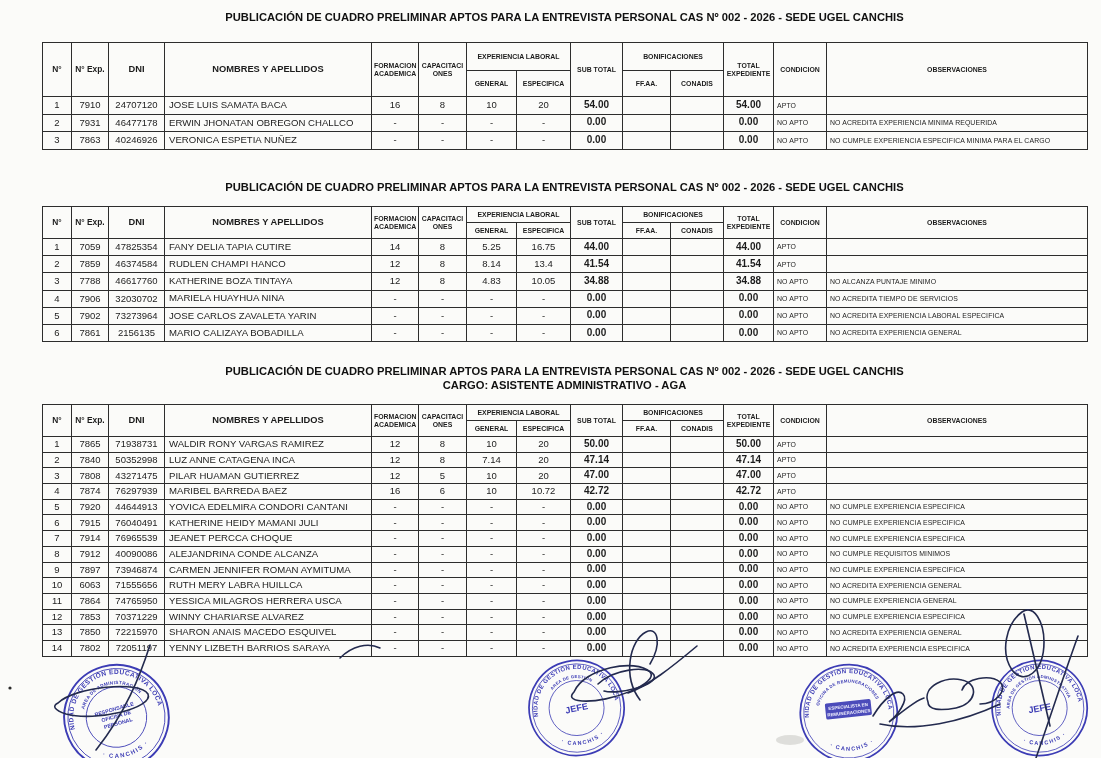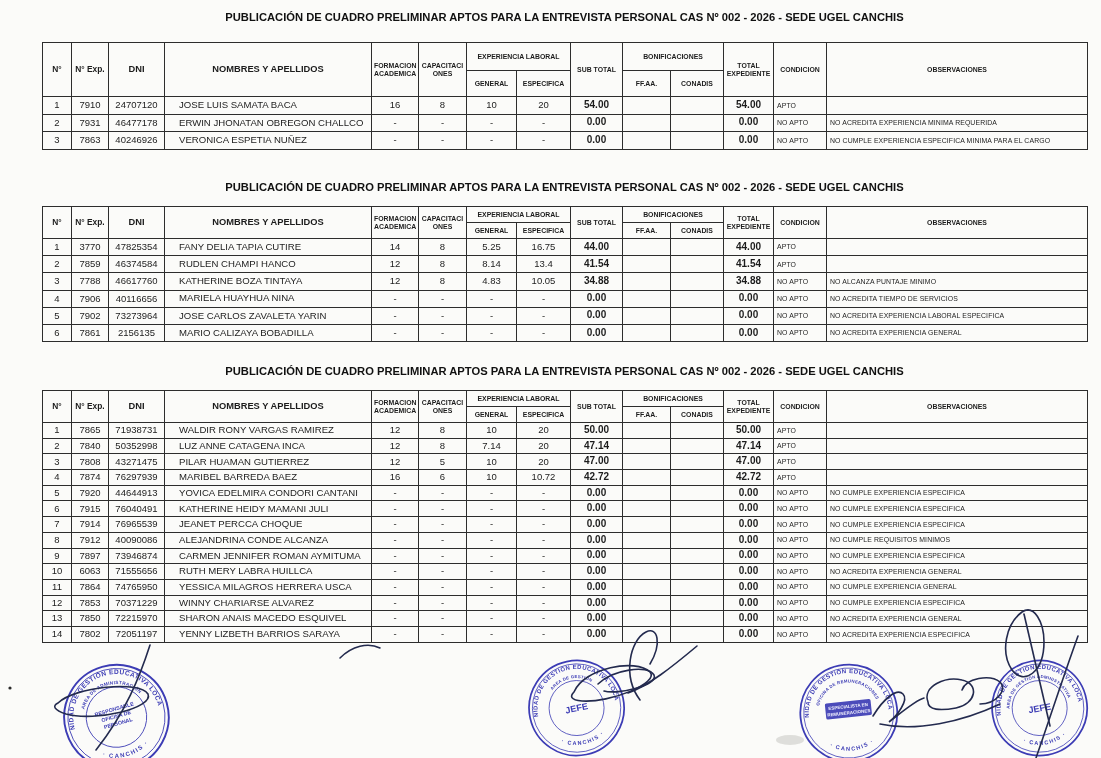--- a/index.html
+++ b/index.html
@@ -11,21 +11,21 @@
   .b1 .title{margin-bottom:18px;} .b2 .title{margin-bottom:12px;} .b3 .title{margin-bottom:12px;}
 
   table{border-collapse:collapse;width:100%;table-layout:fixed;}
   th,td{border:1px solid #2d2d2d;padding:0 2px;overflow:hidden;white-space:nowrap;line-height:1.08;}
   thead th{font-weight:bold;text-align:center;vertical-align:middle;}
   .h-lg{font-size:9.3px;}
   .h-md{font-size:8.4px;white-space:normal;}
   .h-sm{font-size:6.9px;white-space:normal;}
   .cap-break{word-break:break-all;}
   tbody td{font-size:9.5px;text-align:center;vertical-align:middle;}
-  td.c-name{text-align:left;padding-left:14px;font-size:9.6px;}
+  td.c-name{text-align:left;padding-left:4px;font-size:9.6px;}
   td.c-sub,td.c-total{font-weight:bold;font-size:10px;}
   td.c-cond,td.c-obs{text-align:left;font-size:6.9px;padding-left:3px;letter-spacing:0.1px;}
   .t1 thead tr.hr1 th{height:27px;} .t1 thead tr.hr2 th{height:25px;}
   .t2 thead tr.hr1 th,.t3 thead tr.hr1 th{height:15px;}
   .t2 thead tr.hr2 th,.t3 thead tr.hr2 th{height:15px;}
   .t1 tbody td{height:16.5px;} .t2 tbody td{height:16.2px;} .t3 tbody td{height:14.7px;}
 
   .stamp{position:absolute;opacity:0.93;}
   .stamp svg{font-family:"Liberation Sans",sans-serif;overflow:visible;}
   .st-ring{fill:none;stroke:#2e2eb0;stroke-width:2.1;}
@@ -177,21 +177,21 @@
         <tr class="hr2">
           <th class="h-sm">GENERAL</th>
           <th class="h-sm">ESPECIFICA</th>
           <th class="h-sm">FF.AA.</th>
           <th class="h-sm">CONADIS</th>
         </tr>
       </thead>
       <tbody>
           <tr>
             <td class="c-n">1</td>
-            <td class="c-exp">3770</td>
+            <td class="c-exp">7059</td>
             <td class="c-dni">47825354</td>
             <td class="c-name">FANY DELIA TAPIA CUTIRE</td>
             <td class="c-num">14</td>
             <td class="c-num">8</td>
             <td class="c-num">5.25</td>
             <td class="c-num">16.75</td>
             <td class="c-sub">44.00</td>
             <td class="c-bon"></td>
             <td class="c-bon"></td>
             <td class="c-total">44.00</td>
@@ -226,21 +226,21 @@
             <td class="c-sub">34.88</td>
             <td class="c-bon"></td>
             <td class="c-bon"></td>
             <td class="c-total">34.88</td>
             <td class="c-cond">NO APTO</td>
             <td class="c-obs">NO ALCANZA PUNTAJE MINIMO</td>
           </tr>
           <tr>
             <td class="c-n">4</td>
             <td class="c-exp">7906</td>
-            <td class="c-dni">40116656</td>
+            <td class="c-dni">32030702</td>
             <td class="c-name">MARIELA HUAYHUA NINA</td>
             <td class="c-num">-</td>
             <td class="c-num">-</td>
             <td class="c-num">-</td>
             <td class="c-num">-</td>
             <td class="c-sub">0.00</td>
             <td class="c-bon"></td>
             <td class="c-bon"></td>
             <td class="c-total">0.00</td>
             <td class="c-cond">NO APTO</td>
@@ -278,20 +278,21 @@
             <td class="c-cond">NO APTO</td>
             <td class="c-obs">NO ACREDITA EXPERIENCIA GENERAL</td>
           </tr>
         </tbody>
     </table>
   </section>
 
   <section class="block b3">
     <div class="title">
       <div>PUBLICACIÓN DE CUADRO PRELIMINAR APTOS PARA LA ENTREVISTA PERSONAL CAS Nº 002 - 2026 - SEDE UGEL CANCHIS</div>
+      <div>CARGO: ASISTENTE ADMINISTRATIVO - AGA</div>
     </div>
     <table class="t3">
       <colgroup>
           <col style="width:29px">
           <col style="width:37px">
           <col style="width:56px">
           <col style="width:207px">
           <col style="width:47px">
           <col style="width:48px">
           <col style="width:50px">

